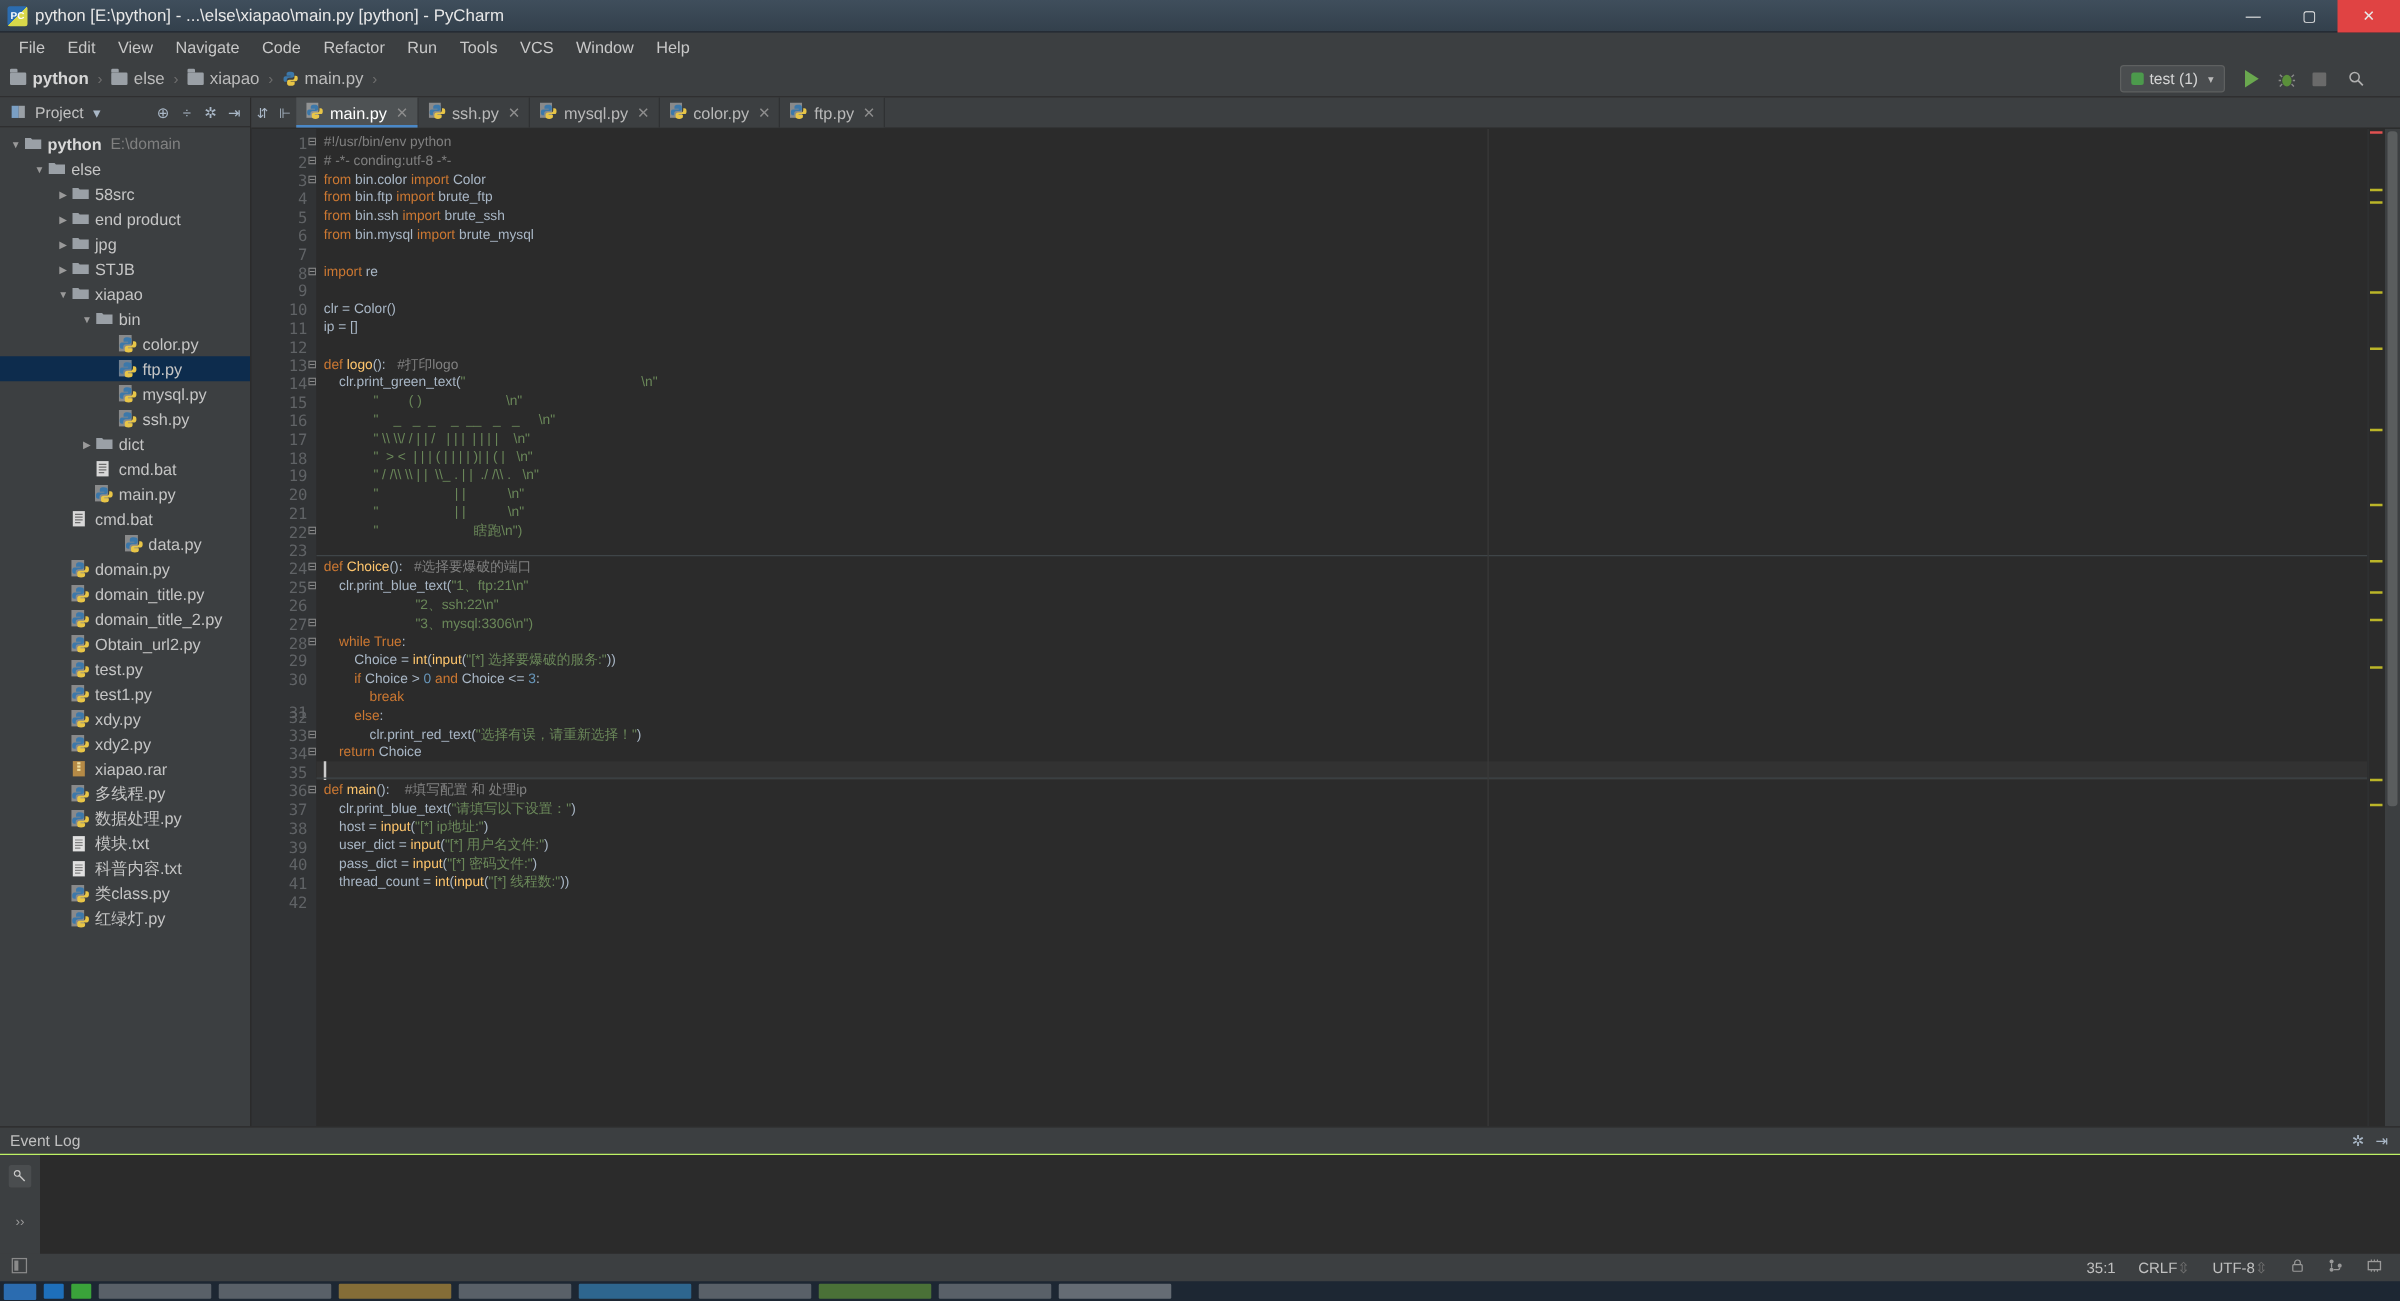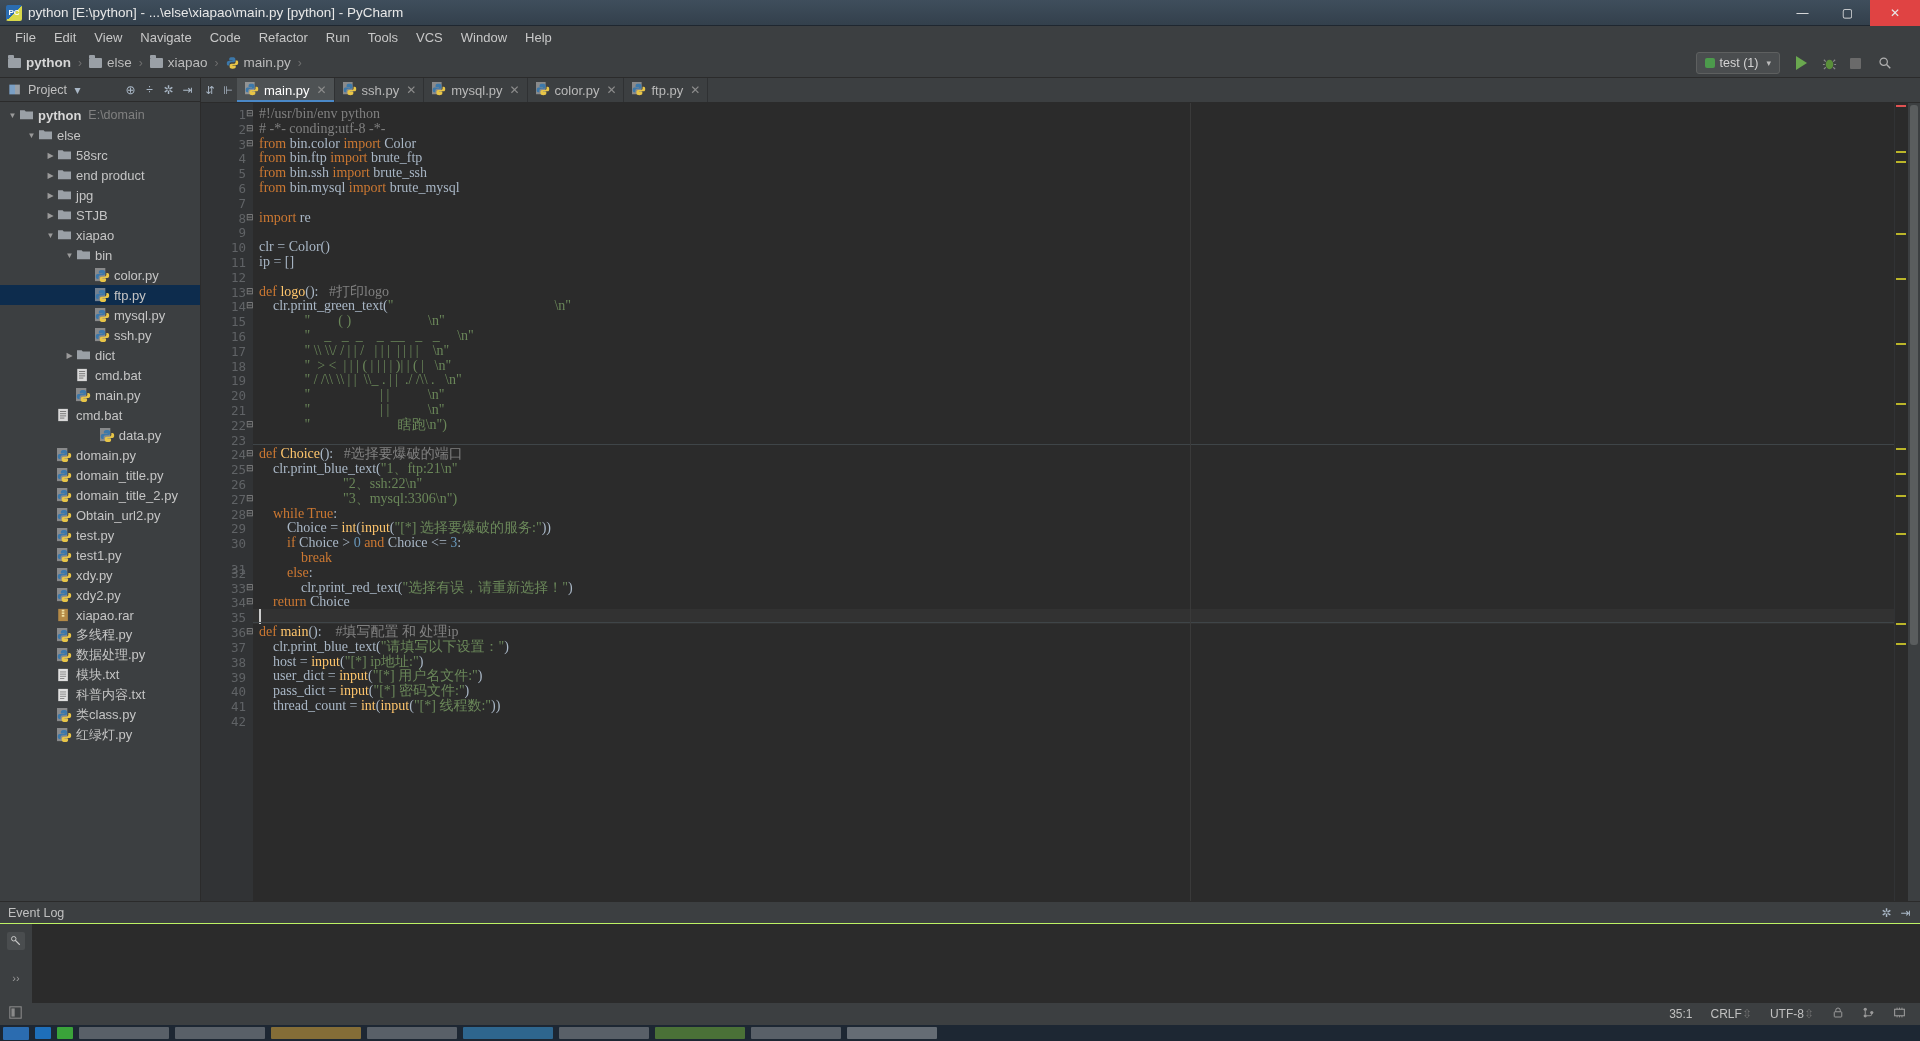--- a/index.html
+++ b/index.html
@@ -81,22 +81,22 @@
   .tab.active { background:#4e5254; color:#ffffff; }
   .tab.active:after { content:""; position:absolute; left:0; right:0; bottom:0; height:2px; background:#4a88c7; }
   .tab .tico { margin-right:5px; }
   .tab .x { margin-left:7px; color:#8d8d8d; font-size:12px; }
 
   .editor { flex:1; display:flex; position:relative; overflow:hidden; background:#2b2b2b; }
   .gutter { width:52px; background:#313335; position:relative; flex:0 0 52px; }
   .gutter .lnum { position:absolute; right:7px; color:#606366; font-size:12.5px; font-family:"DejaVu Sans Mono", monospace; }
   .fold { position:absolute; left:45px; color:#8d8d8d; font-size:9px; }
   .code {
-    flex:1; position:relative; font-family:Liberation Serif, serif;
-    font-size:14px; line-height:14.8px; color:#a9b7c6; padding-left:6px; white-space:pre; overflow:hidden;text-align:center;
+    flex:1; position:relative; font-family:Liberation Sans, sans-serif;
+    font-size:11px; line-height:14.8px; color:#a9b7c6; padding-left:6px; white-space:pre; overflow:hidden;text-align:center;
   }
   .code .ln { height:14.8px; white-space:pre; }
   .k { color:#cc7832; }
   .s { color:#6a8759; }
   .c { color:#808080; }
   .f { color:#ffc66d; }
   .n { color:#6897bb; }
   .art { color:#6a8759; }
   .caretline { position:absolute; left:0; right:0; height:15px; background:#323232; }
   .caret-l { position:absolute; width:2px; height:15px; background:#ccc; }

